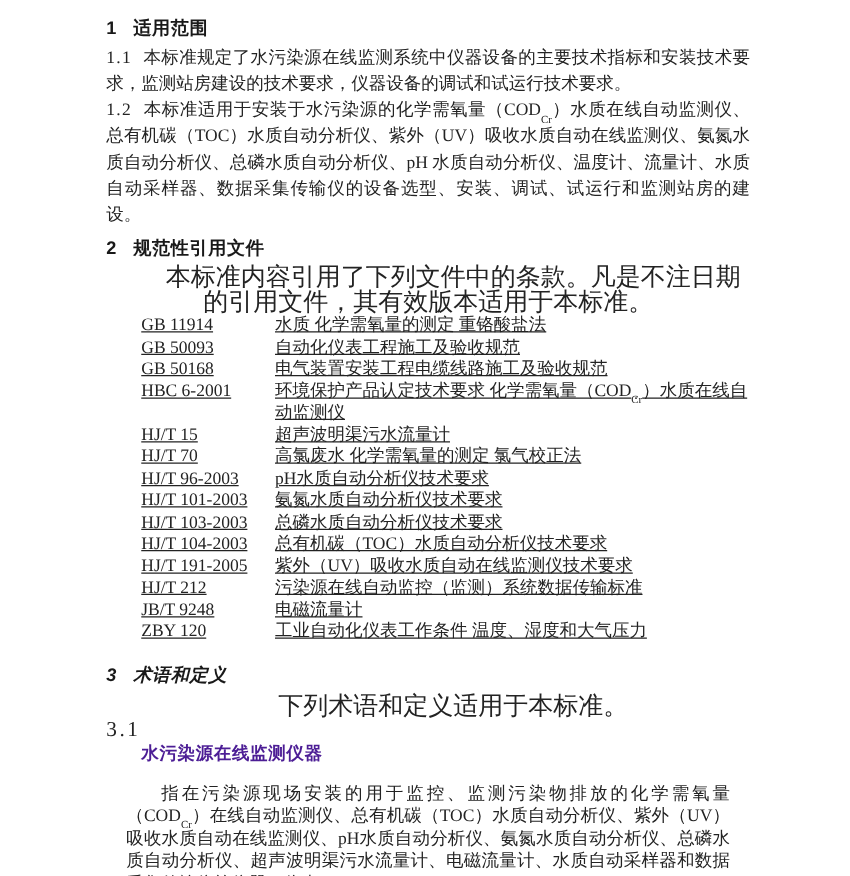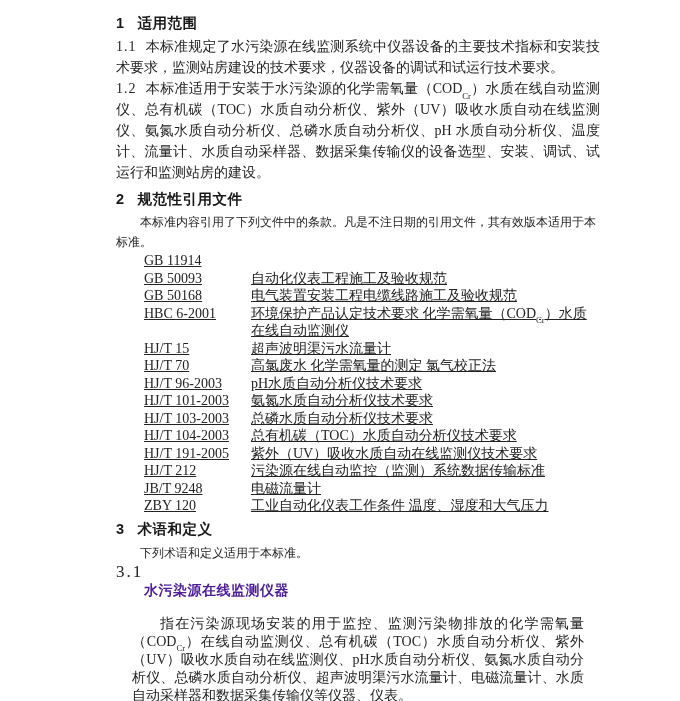--- a/index.html
+++ b/index.html
@@ -5,52 +5,52 @@
   html, body { margin: 0; padding: 0; }
   body { background: #ffffff; }
   .page {
     position: relative;
     width: 680px;
     height: 701px;
     margin: 0;
     background: #ffffff;
     overflow: hidden;
     box-sizing: border-box;
-    padding: 13px 80px 0 116px;
+    padding: 13px 80px 0 85px;
     font-family: "Liberation Serif", "DejaVu Serif", serif;
     color: #232323;
     -webkit-font-smoothing: antialiased;
   }
   
   .sec-h {
     margin: 0;
     font-family: "Liberation Sans", "DejaVu Sans", sans-serif;
     font-weight: bold;
     font-size: 14.5px;
     line-height: 20px;
     color: #191919;
     letter-spacing: 0.5px;
   }
   .sec-h .h-num { display: inline-block; margin-right: 13px; font-weight: bold; }
   .h1m { margin-bottom: 3px; }
   .h2m { margin-top: 6px; margin-bottom: 3px; }
-  .h3m { margin-top: 4px; margin-bottom: 4px; }
+  .h3m { margin-top: 16px; margin-bottom: 4px; font-style: italic; }
 
   
   .body-p {
     margin: 0;
     font-size: 14px;
     line-height: 21px;
     text-align: justify;
     color: #232323;
   }
   .p-num { letter-spacing: 1px; margin-right: 9px; white-space: nowrap; }
 
   .indent-p { text-indent: 2em; }
-  .intro-p { margin: 0; font-size: 12px; line-height: 20px; }
+  .intro-p { margin: 0; font-size: 20px; line-height: 20px; text-align: center; }
 
   
   .ref-list { margin: 0; }
   .ref-row {
     display: flex;
     padding-left: 28px;
     font-size: 14px;
     line-height: 17.5px;
     text-decoration: underline;
   }
@@ -97,20 +97,21 @@
 
   <section>
     <h2 class="sec-h h2m">
       <span class="h-num">2</span><span>规范性引用文件</span>
     </h2>
     <p class="intro-p indent-p">本标准内容引用了下列文件中的条款。凡是不注日期的引用文件，其有效版本适用于本标准。</p>
 
     <div class="ref-list">
       <div class="ref-row">
         <span class="ref-code">GB 11914</span>
+        <span class="ref-title">水质 化学需氧量的测定 重铬酸盐法</span>
       </div>
       <div class="ref-row">
         <span class="ref-code">GB 50093</span>
         <span class="ref-title">自动化仪表工程施工及验收规范</span>
       </div>
       <div class="ref-row">
         <span class="ref-code">GB 50168</span>
         <span class="ref-title">电气装置安装工程电缆线路施工及验收规范</span>
       </div>
       <div class="ref-row">

